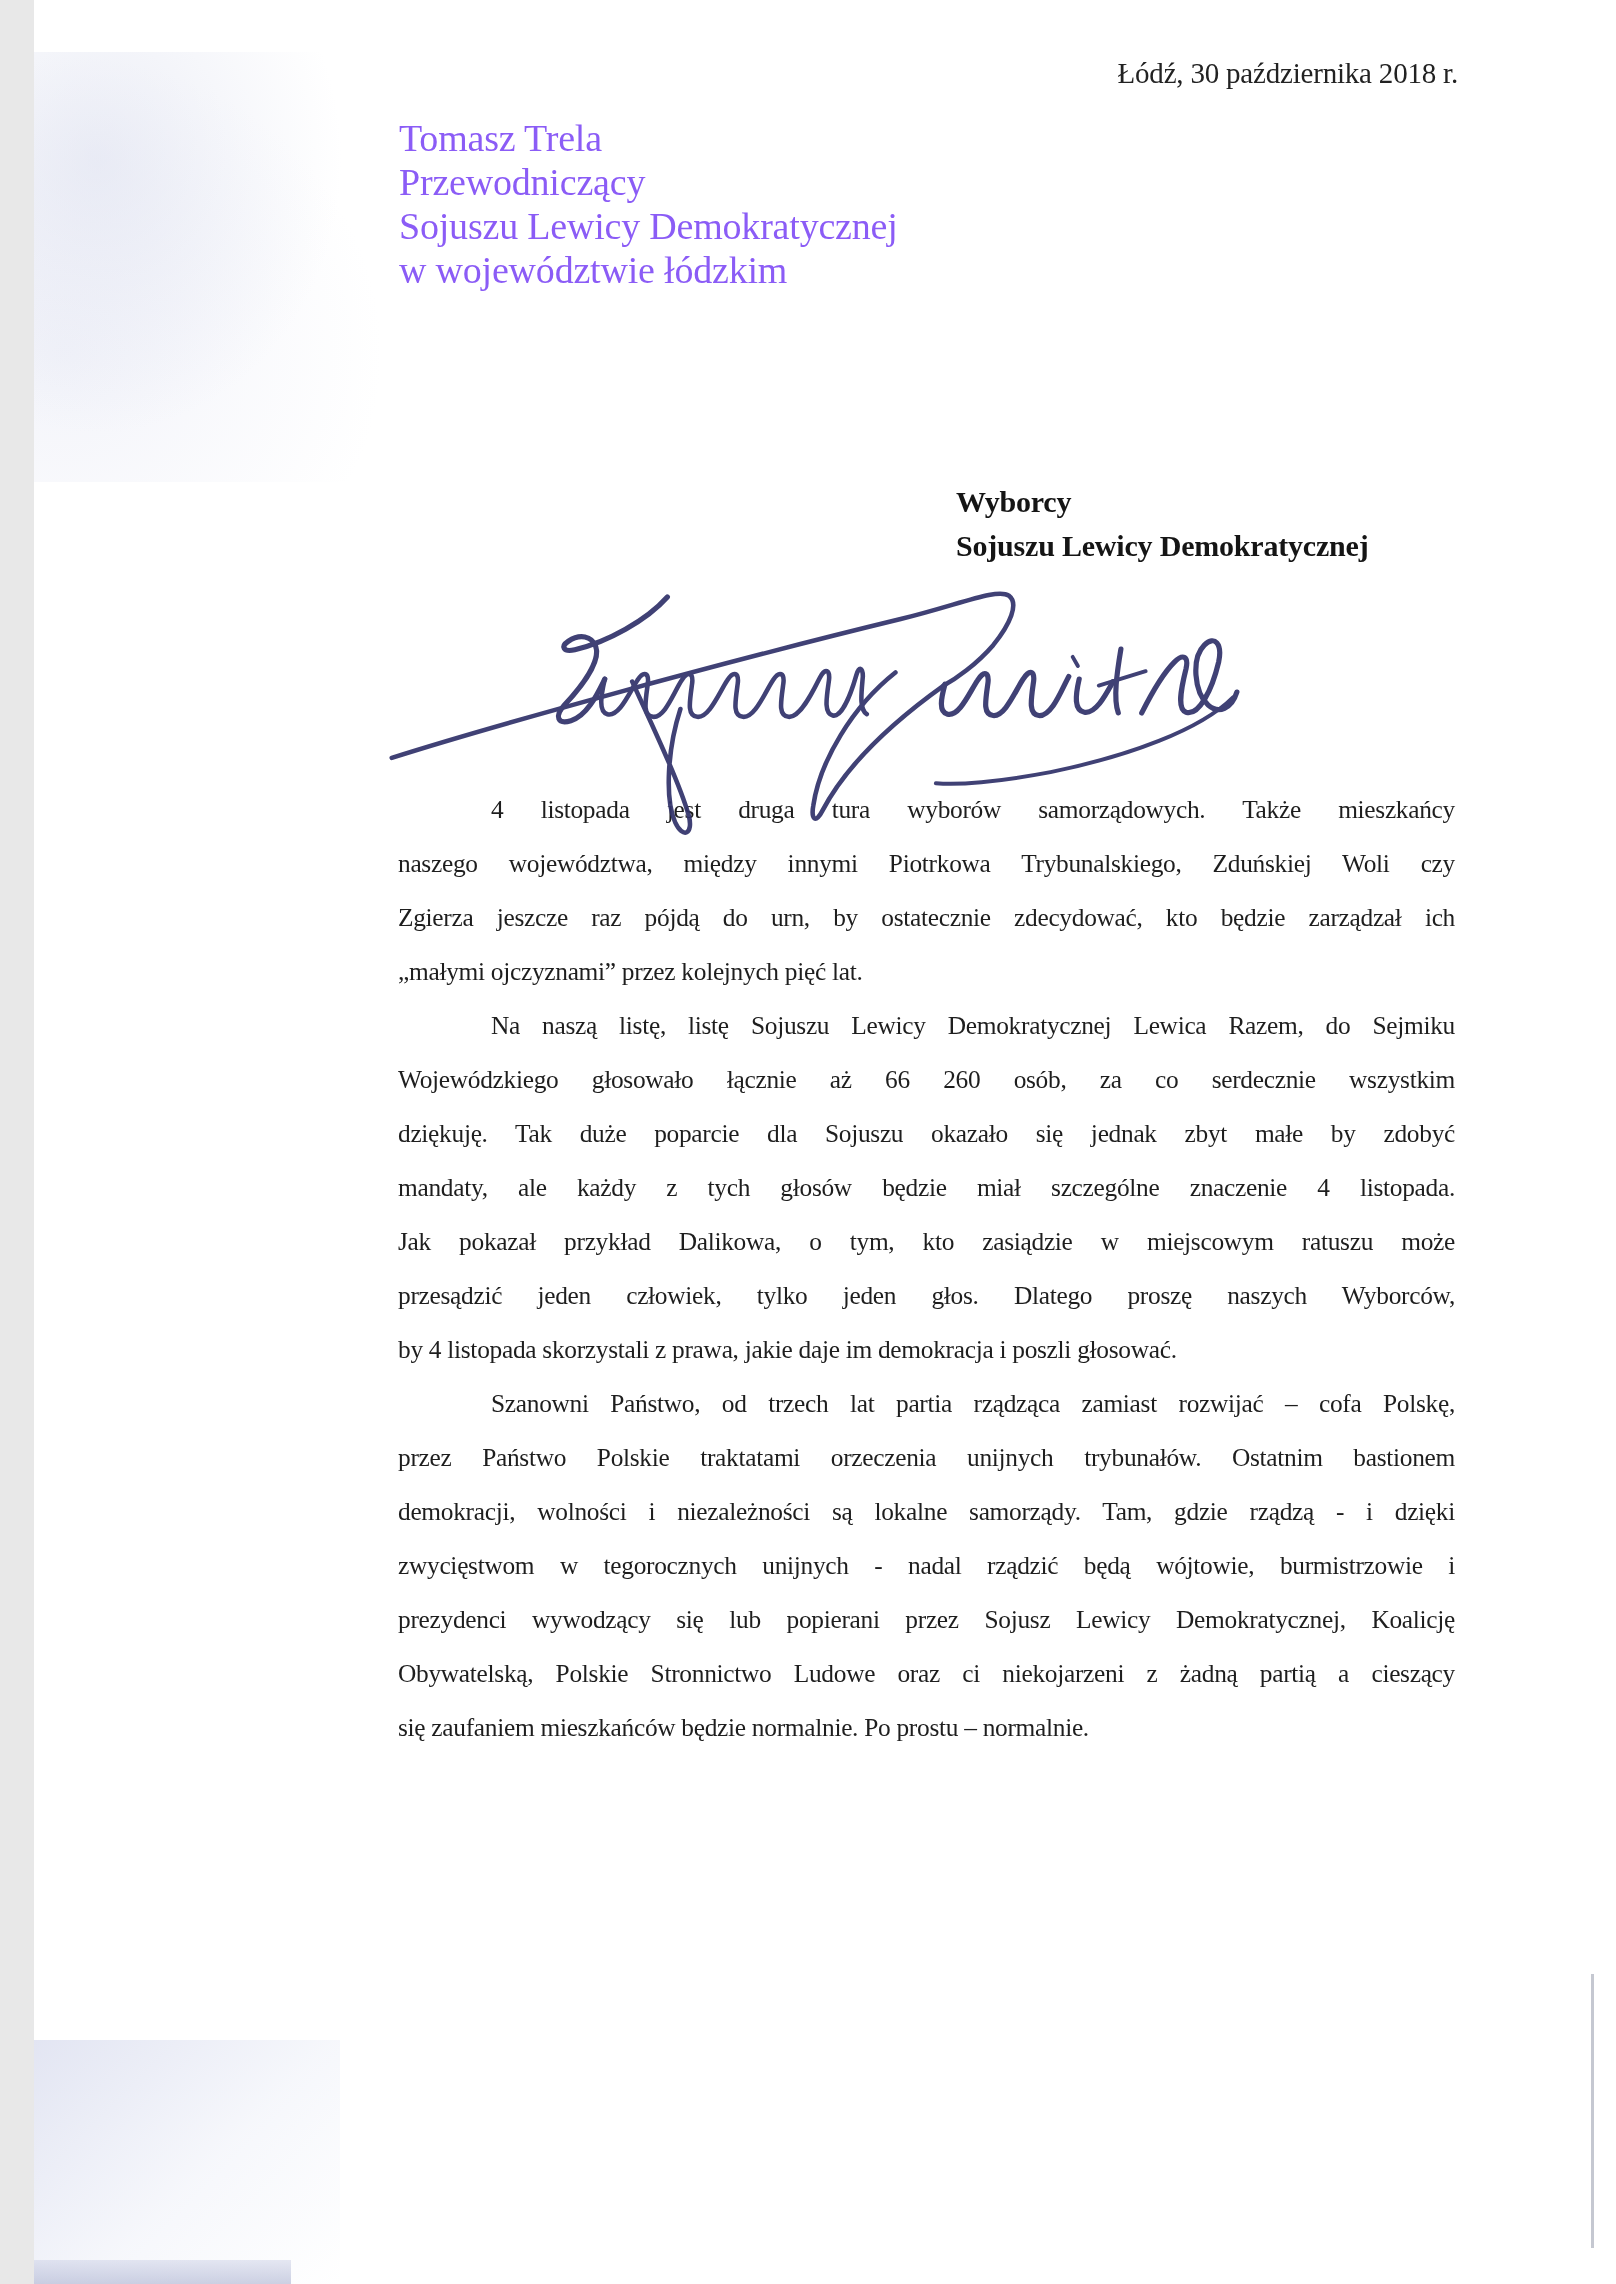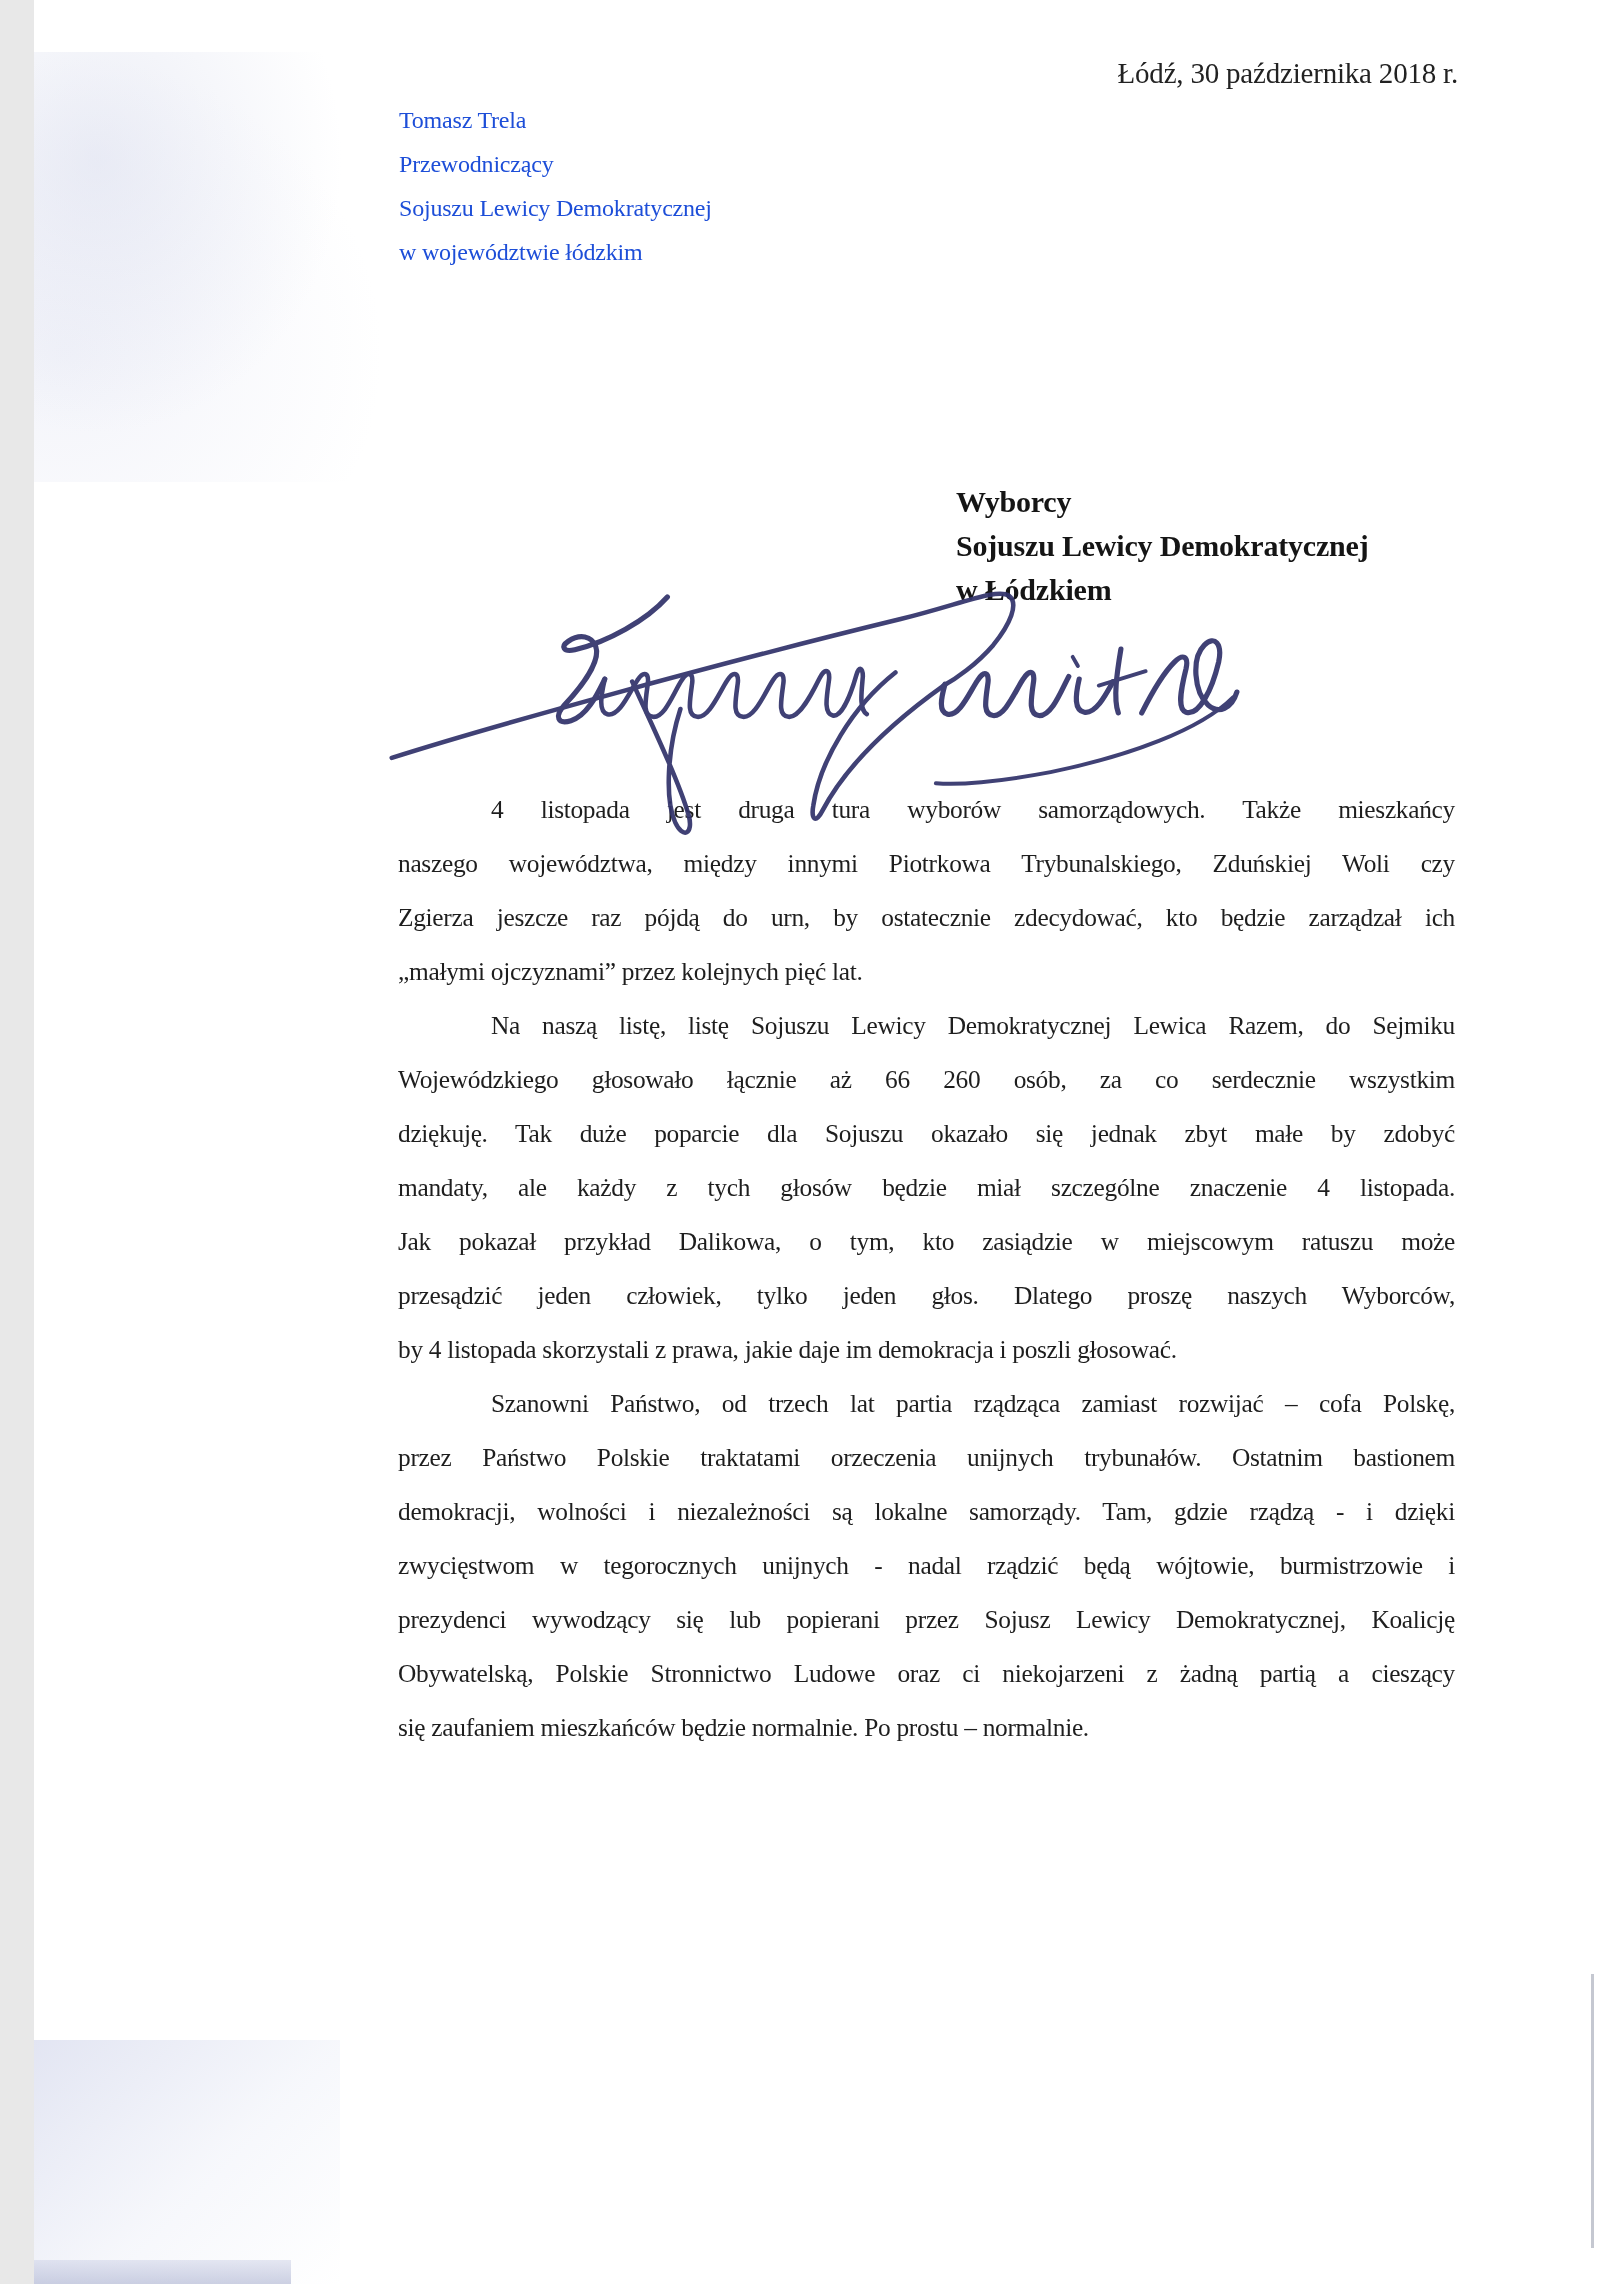--- a/index.html
+++ b/index.html
@@ -11,22 +11,22 @@
     font-family:Liberation Serif, serif;
     color:#1e1e1e;
     margin-left:34px;
   }
   
   .dateline{
     position:absolute;top:57px;left:365px;width:1059px;
     text-align:right;font-size:29px;letter-spacing:-0.2px;color:#222;
   }
   .sender{
-    position:absolute;top:98px;left:365px;width:717px;
-    font-size:24px;line-height:44px;letter-spacing:-0.2px;color:#1d4ed8;
+    position:absolute;top:116px;left:365px;width:717px;
+    font-size:38px;line-height:44px;letter-spacing:-0.2px;color:#8b5cf6;
   }
   .recipient{
     position:absolute;top:480px;left:922px;width:586px;
     font-size:30px;line-height:44px;letter-spacing:-0.2px;
     font-weight:bold;color:#151515;
   }
   
   .bodytext{
     position:absolute;top:782px;left:364px;width:1057px;
   }
@@ -85,21 +85,20 @@
   <div class="sender">
     <div>Tomasz Trela</div>
     <div>Przewodniczący</div>
     <div>Sojuszu Lewicy Demokratycznej</div>
     <div>w województwie łódzkim</div>
   </div>
 
   <div class="recipient">
     <div>Wyborcy</div>
     <div>Sojuszu Lewicy Demokratycznej</div>
-    <div>w Łódzkiem</div>
   </div>
 
   <div class="bodytext">
       <div class="line first">4 listopada jest druga tura wyborów samorządowych. Także mieszkańcy</div>
       <div class="line">naszego województwa, między innymi Piotrkowa Trybunalskiego, Zduńskiej Woli czy</div>
       <div class="line">Zgierza jeszcze raz pójdą do urn, by ostatecznie zdecydować, kto będzie zarządzał ich</div>
       <div class="line last">„małymi ojczyznami” przez kolejnych pięć lat.</div>
       <div class="line first">Na naszą listę, listę Sojuszu Lewicy Demokratycznej Lewica Razem, do Sejmiku</div>
       <div class="line">Wojewódzkiego głosowało łącznie aż 66 260 osób, za co serdecznie wszystkim</div>
       <div class="line">dziękuję. Tak duże poparcie dla Sojuszu okazało się jednak zbyt małe by zdobyć</div>

